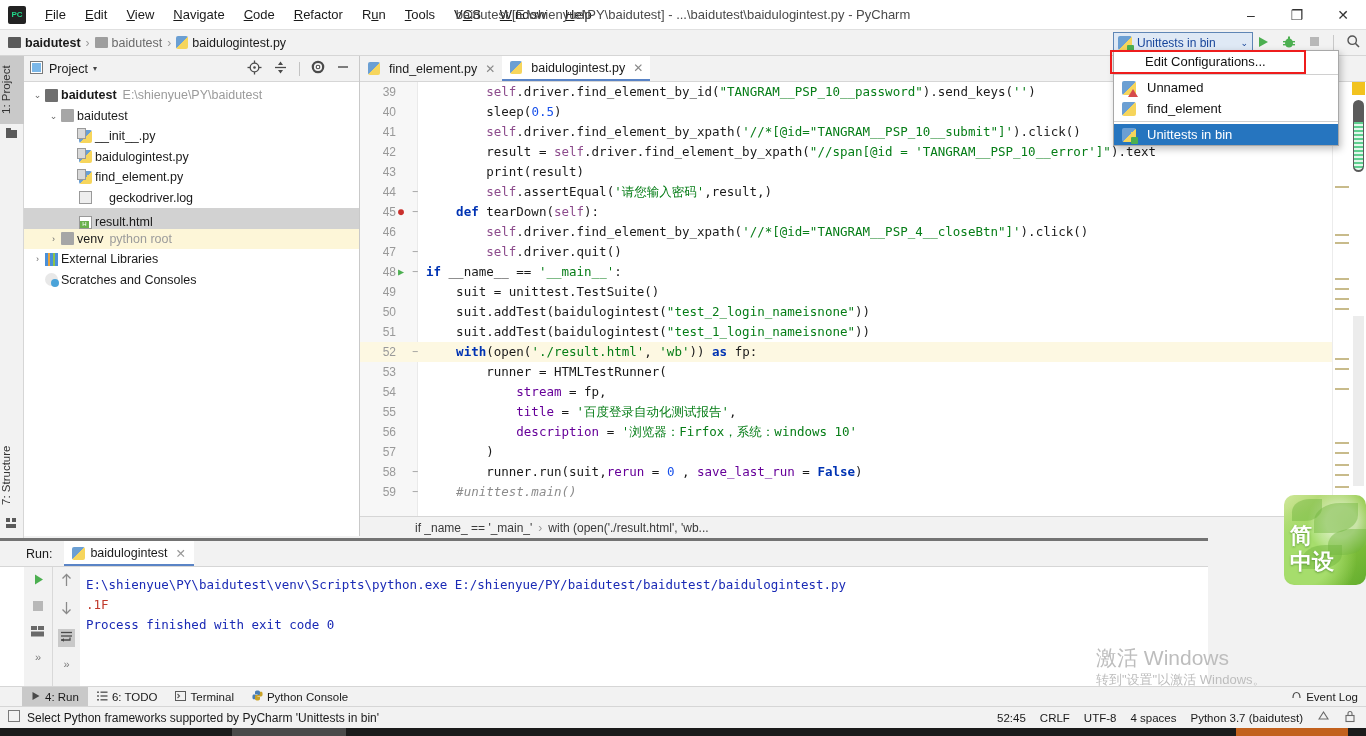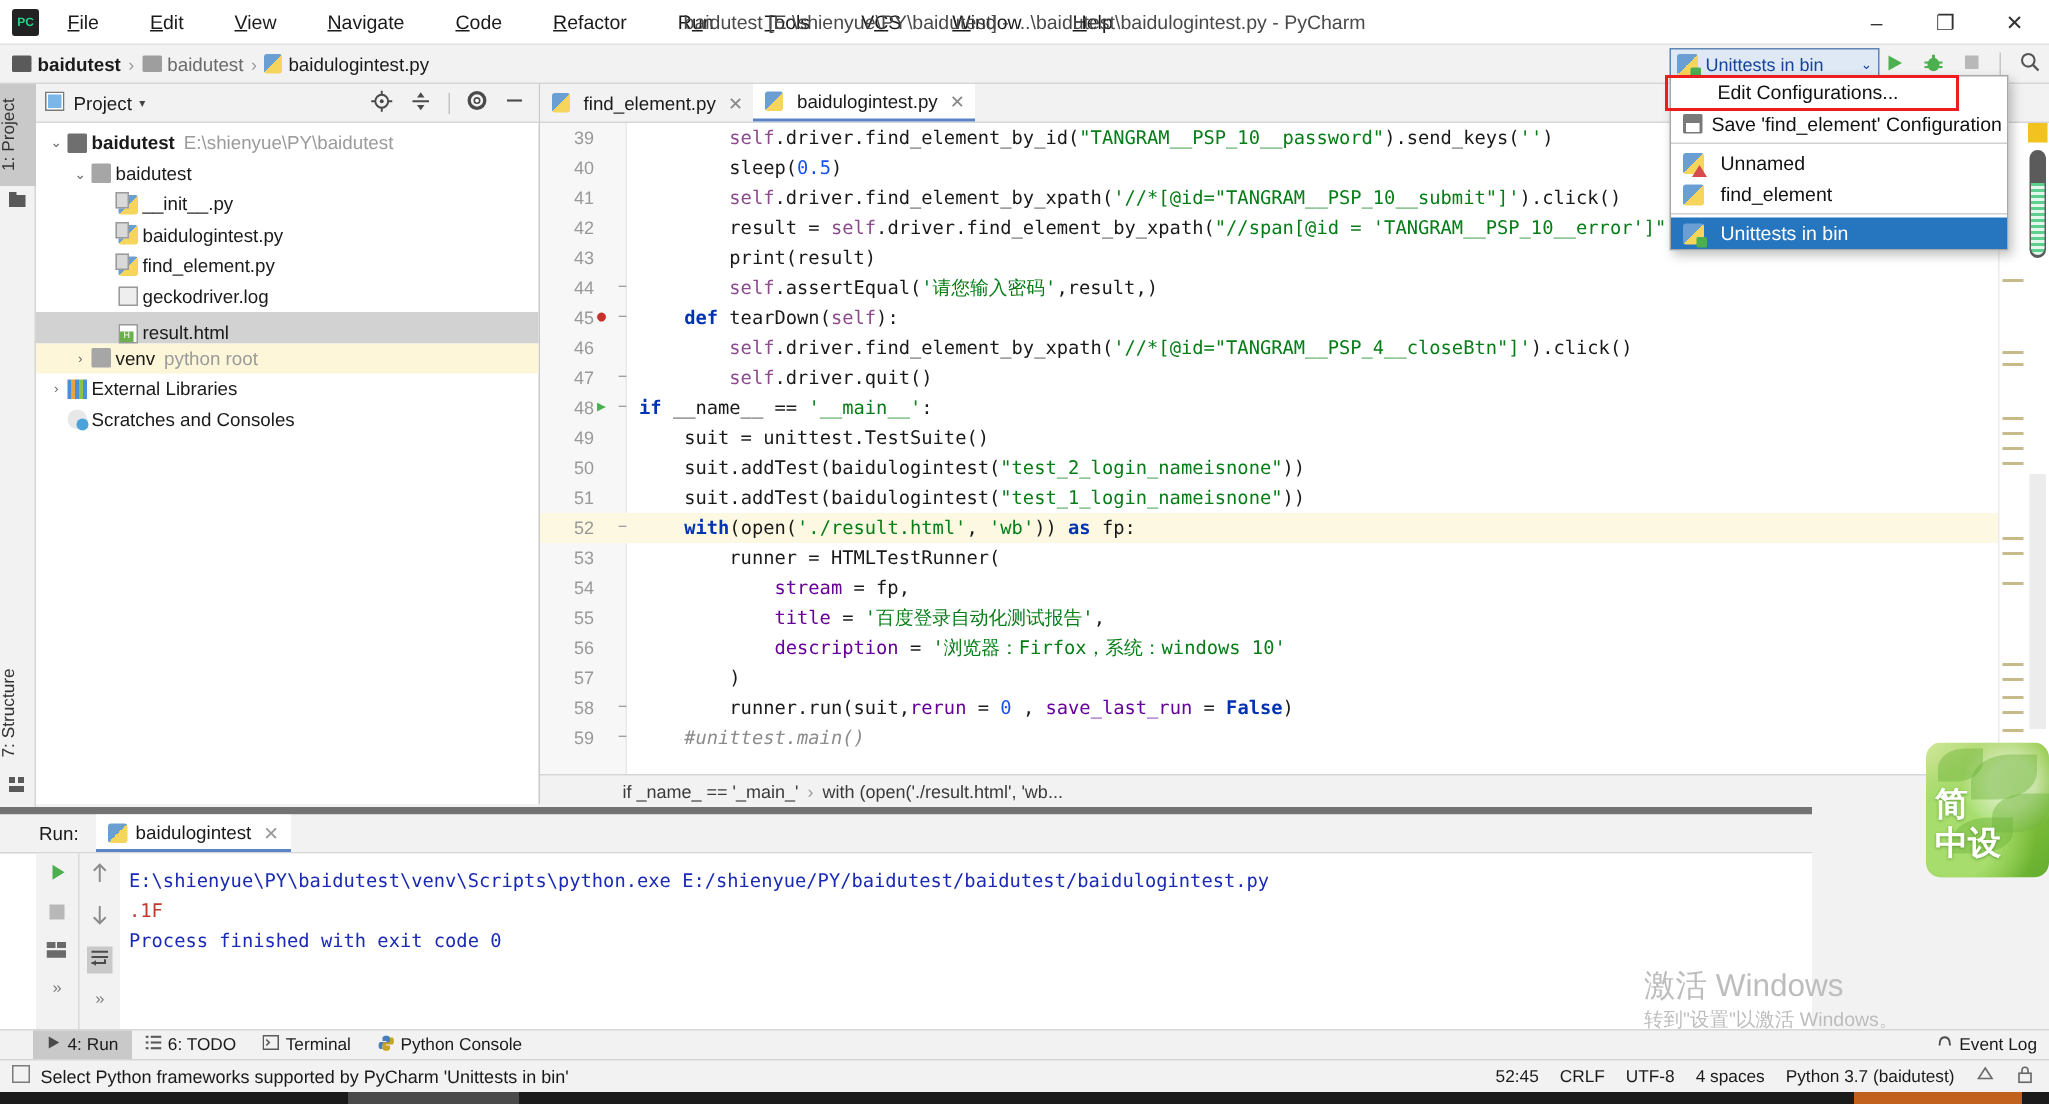--- a/index.html
+++ b/index.html
@@ -18,21 +18,21 @@
     position: absolute; top: 0; left: 0; width: 1366px; height: 30px;
     background: #ffffff; display: flex; align-items: center;
     border-bottom: 1px solid #e0e0e0;
   }
   .pc-logo {
     width: 18px; height: 18px; margin-left: 8px; margin-right: 10px;
     background: #222; border-radius: 2px; position: relative;
     display: flex; align-items: center; justify-content: center;
     color: #21d789; font-size: 8px; font-weight: bold;
   }
-  .menu { display: flex; align-items: center; gap: 16px; }
+  .menu { display: flex; align-items: center; gap: 1px; }
   .menu-item {
     padding: 4px 9px; font-size: 13px; color: #1a1a1a; cursor: default;
     white-space: nowrap;
   }
   .menu-item u { text-decoration: underline; }
   .win-title {
     position: absolute; left: 0; right: 0; text-align: center;
     font-size: 13px; color: #4a4a4a; pointer-events: none;
   }
   .wincontrols {
@@ -251,21 +251,21 @@
   .mk-warn {
     position:absolute; left:19px; top:0; width:13px; height:13px; background:#f2c31f;
   }
   .sb-track {
     position:absolute; left:20px; top:234px; width:11px; height:170px; background:#ececec;
   }
 
   
   .run-window {
     position: absolute; top: 538px; left: 0; width: 1208px; height: 148px;
-    background: #ffffff; border-top: 5px solid #737373;
+    background: #ffffff; border-top: 3px solid #737373;
   }
   .rw-header {
     height: 26px; background: #f2f2f2; display: flex; align-items: center;
     padding-left: 26px; border-bottom: 1px solid #d6d6d6;
   }
   .rw-label { font-size: 12.5px; color: #1a1a1a; margin-right: 12px; }
   .rw-tab {
     display: flex; align-items: center; gap: 5px; font-size: 12.5px;
     padding: 3px 8px 2px 8px; border-bottom: 2px solid #5a84c6; background: #fff;
     height: 25px; align-self: flex-end;
@@ -421,24 +421,20 @@
           <circle cx="6.2" cy="6.2" r="4.2" fill="none" stroke="#555" stroke-width="1.4"></circle>
           <line x1="9.3" y1="9.3" x2="13" y2="13" stroke="#555" stroke-width="1.6"></line>
         </svg>
     </span>
   </div>
 
   <div class="dropdown">
     <div class="dd-item indent">
       <span>Edit Configurations...</span>
     </div>
-    <div class="dd-item">
-      <span class="save-icon"></span>
-      <span>Save 'find_element' Configuration</span>
-    </div>
     <div class="dd-sep"></div>
     <div class="dd-item">
       <span class="cfgicon red"></span>
       <span>Unnamed</span>
     </div>
     <div class="dd-item">
       <span class="cfgicon"></span>
       <span>find_element</span>
     </div>
     <div class="dd-sep"></div>
@@ -533,21 +529,21 @@
         <span class="tlabel">__init__.py</span>
       </div>
       <div class="trow" style="padding-left:53px;">
         <span class="ic pyf"></span>
         <span class="tlabel">baidulogintest.py</span>
       </div>
       <div class="trow" style="padding-left:53px;">
         <span class="ic pyf"></span>
         <span class="tlabel">find_element.py</span>
       </div>
-      <div class="trow" style="padding-left:53px;">
+      <div class="trow" style="padding-left:53px;gap:14px;">
         <span class="ic log"></span>
         <span class="tlabel">geckodriver.log</span>
       </div>
       <div class="trow sel-grey" style="padding-left:53px;align-items:flex-end;">
         <span class="ic html"></span>
         <span class="tlabel">result.html</span>
       </div>
       <div class="trow sel-yellow" style="padding-left:24px;">
         <span class="arrow">›</span>
         <span class="ic folder light"></span>

